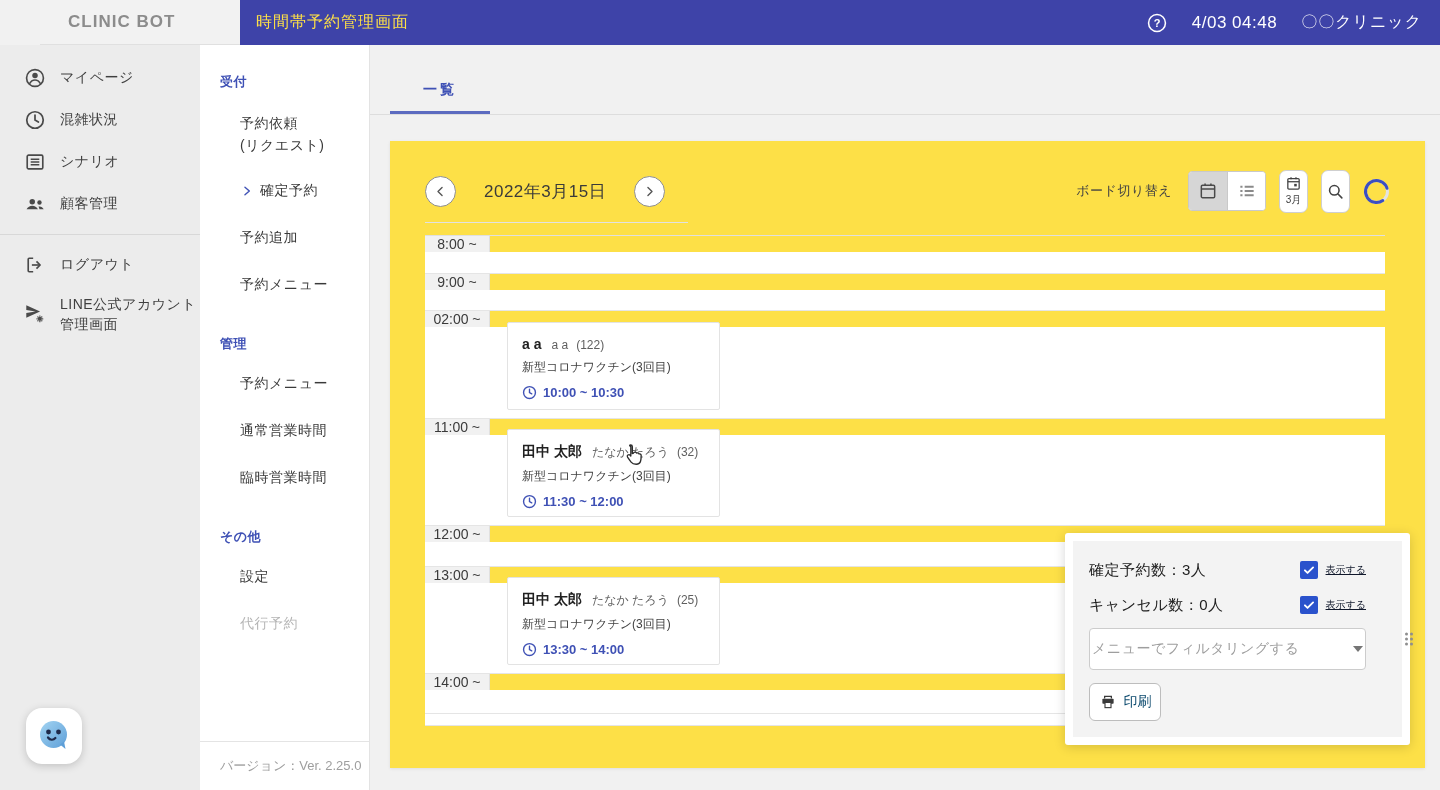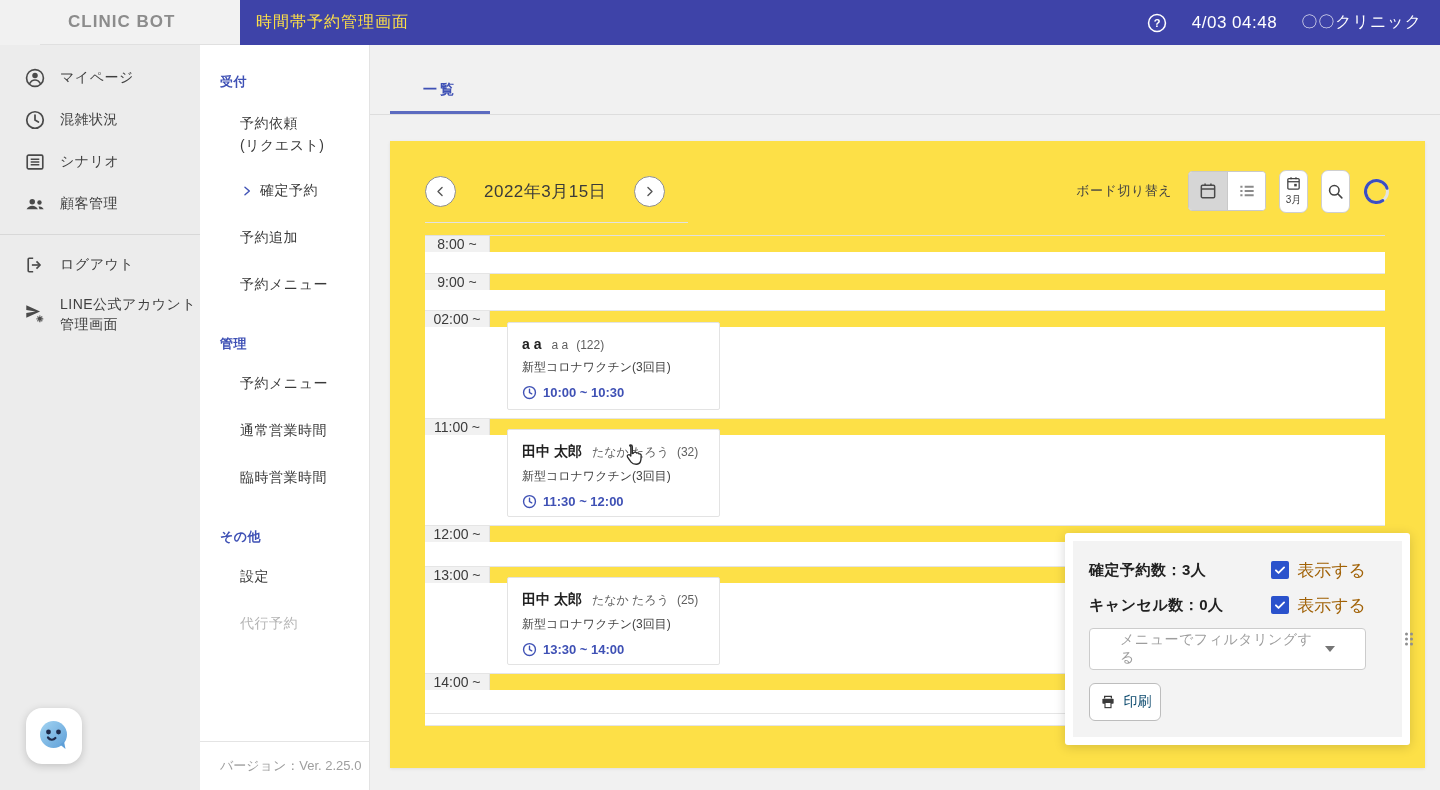--- a/index.html
+++ b/index.html
@@ -78,26 +78,26 @@
   .a-count { font-size:12px; color:#5F5F5F; margin-left:8px; }
   .a-menu { font-size:12px; color:#424242; margin-top:7px; white-space:nowrap; }
   .a-time { display:flex; align-items:center; gap:6px; margin-top:9px; color:#3F51B5; font-size:13px; font-weight:bold; }
   .a-time .ico { width:15px; height:15px; display:flex; }
 
   
   .float-panel { position:absolute; left:695px; top:488px; width:345px; background:#fff; padding:8px; border-radius:3px;
                  box-shadow:0 2px 12px rgba(0,0,0,.16); z-index:40; }
   .fp-inner { background:#F3F3F3; padding:16px 36px 16px 16px; }
   .p-row { display:flex; align-items:center; height:26px; margin-bottom:9px; }
-  .p-label { font-size:15px; font-weight:bold; color:#212121; letter-spacing:.5px; }
+  .p-label { font-size:15px; font-weight:normal; color:#212121; letter-spacing:.5px; }
   .p-check-group { margin-left:auto; display:flex; align-items:center; gap:8px; cursor:pointer; }
   .checkbox { width:18px; height:18px; background:#2A52CC; border-radius:2px; display:flex; align-items:center; justify-content:center; }
-  .p-show { font-size:17px; color:#a16207; }
+  .p-show { font-size:10px; color:#0f172a;text-decoration:underline; }
   .filter-select { margin-top:10px; width:277px; height:42px; background:#fff; border:1px solid #CCC; border-radius:4px;
-                   display:flex; align-items:center; padding:0 30px; cursor:pointer; }
+                   display:flex; align-items:center; padding:0 2px; cursor:pointer; }
   .filter-placeholder { font-size:14px; color:#9E9E9E; letter-spacing:.5px; }
   .caret-down { margin-left:auto; width:0; height:0; border-left:5px solid transparent; border-right:5px solid transparent; border-top:6px solid #757575; }
   .print-btn { margin-top:13px; width:72px; height:38px; border:1px solid #BDBDBD; border-radius:6px; background:#fff;
                display:flex; align-items:center; justify-content:center; gap:7px; cursor:pointer; color:#3A3A3A; }
   .print-btn .p-txt { font-size:14px; color:#0c4a6e; }
   .drag-handle { position:absolute; right:-2px; top:50%; transform:translateY(-50%); padding:4px; cursor:grab; }
   .dots { width:3px; height:3px; border-radius:50%; background:#8E8E8E;
           box-shadow:5px 0 0 #8E8E8E, 0 5px 0 #8E8E8E, 5px 5px 0 #8E8E8E, 0 10px 0 #8E8E8E, 5px 10px 0 #8E8E8E; margin-bottom:10px; }
 
   .cursor-pointer { position:absolute; left:252px; top:398px; z-index:60; pointer-events:none; }

